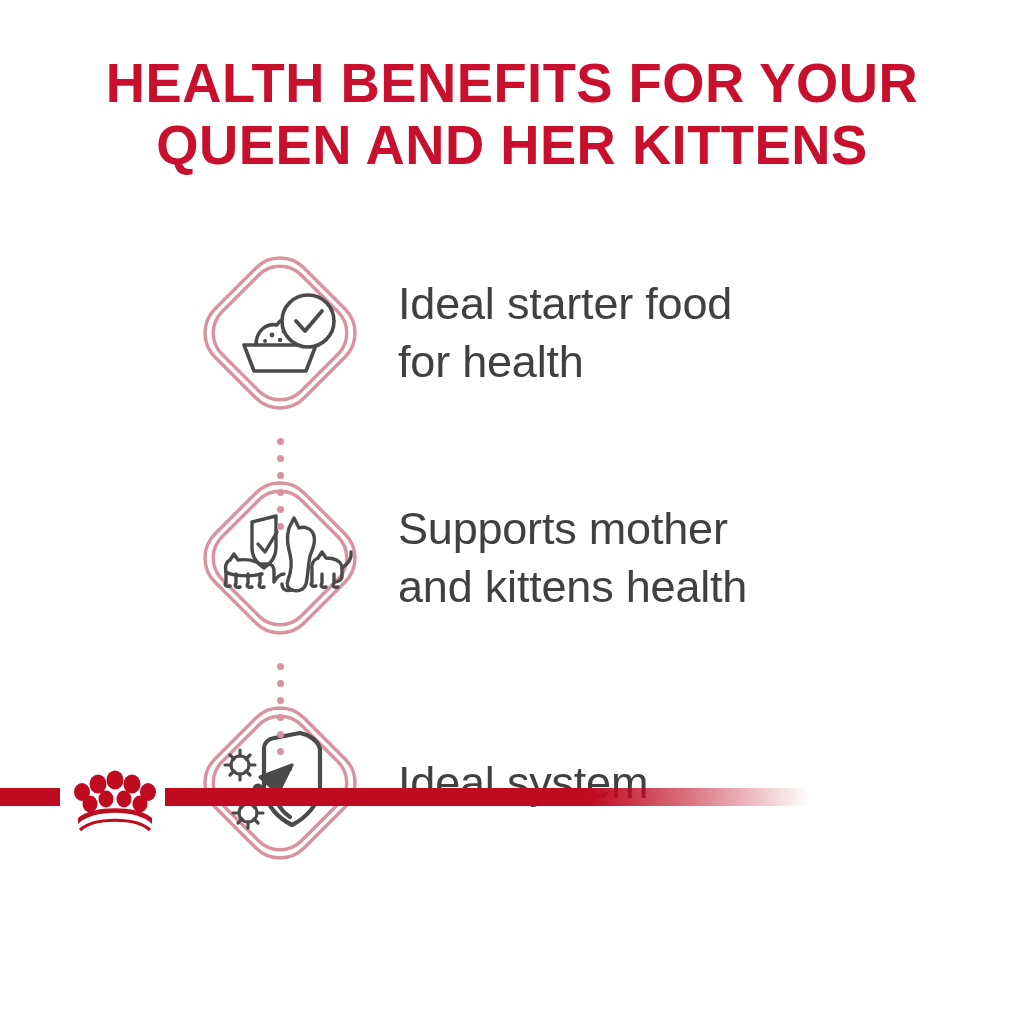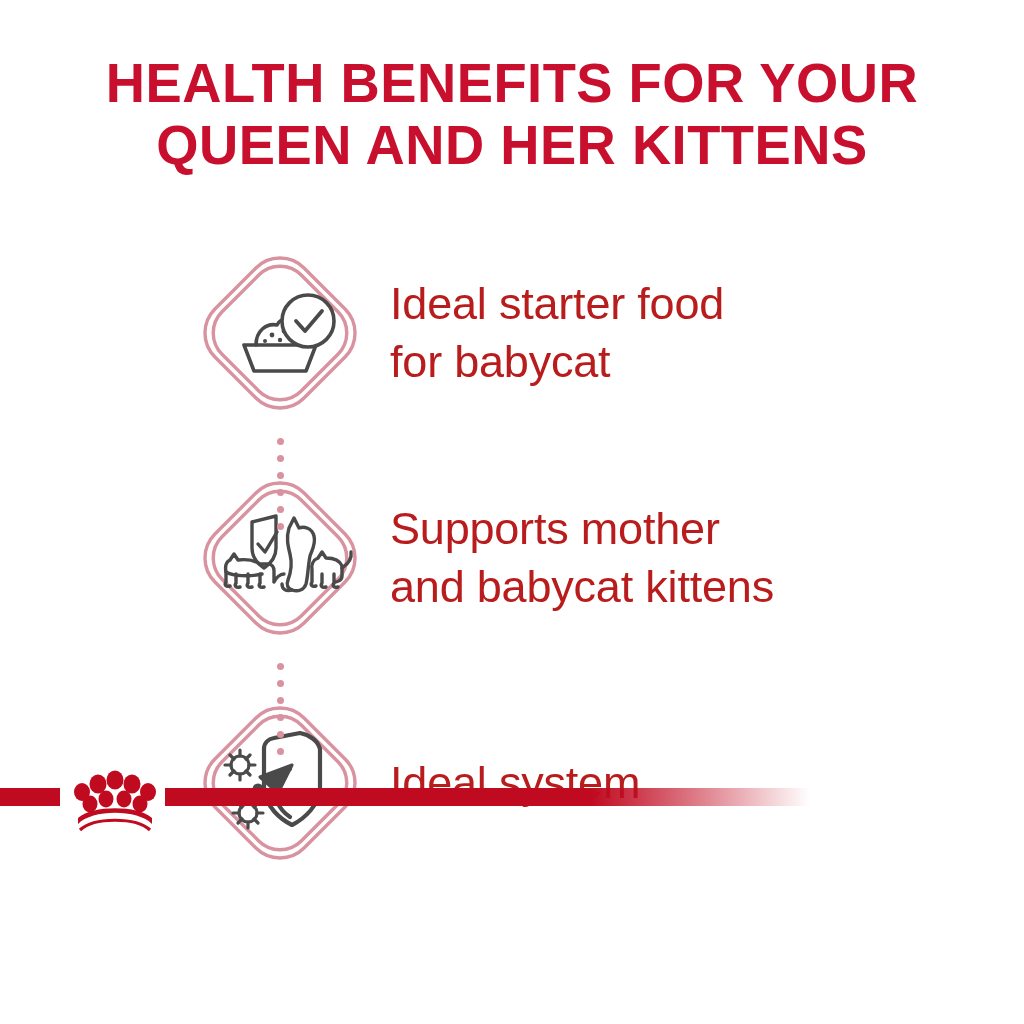--- a/index.html
+++ b/index.html
@@ -68,22 +68,22 @@
     display: flex;
     align-items: center;
     justify-content: center;
   }
   .icon-svg {
     display: block;
   }
 
   .benefit-text {
     flex: 1 1 auto;
-    margin-left: 10px;
-    color: #b91c1c;
+    margin-left: 18px;
+    color: #404040;
     font-family: "Liberation Sans", sans-serif;
     font-weight: normal;
     font-size: 45px;
     line-height: 58px;
     max-width: 520px;
     letter-spacing: -0.2px;
   }
 
   
   .connector {
@@ -165,21 +165,21 @@
             <circle cx="101" cy="93" r="2.4"></circle>
             <circle cx="88" cy="95" r="2.2"></circle>
             <circle cx="73" cy="96" r="2.0"></circle>
           </g>
           <circle cx="116" cy="76" r="26" fill="#FFFFFF" stroke="#4A4A4A" stroke-width="3.6"></circle>
           <path d="M104 76 L113 86 L130 66" fill="none" stroke="#4A4A4A" stroke-width="3.8" stroke-linecap="round" stroke-linejoin="round"></path>
         </svg>
       </div>
       <div class="benefit-text">
         <span>Ideal starter food</span><br>
-        <span>for babycat</span>
+        <span>for health</span>
       </div>
     </div>
 
     <div class="benefit-row">
       <div class="icon-wrap">
         <svg class="icon-svg" width="176" height="176" viewBox="0 0 176 176">
           <g fill="none" stroke="#D9929F" stroke-width="3.4" stroke-linejoin="round">
             <rect x="25" y="25" width="126" height="126" rx="34" ry="34" transform="rotate(45 88 88)"></rect>
             <rect x="32" y="32" width="112" height="112" rx="30" ry="30" transform="rotate(45 88 88)"></rect>
           </g>
@@ -217,21 +217,21 @@
                      M120 112 C118 115 120 117 124 116
                      M130 113 C128 116 130 118 134 117
                      M142 113 C140 116 142 118 146 117
                      M150 96 L150 106 C150 110 146 112 143 112"></path>
             <path d="M150 98 C156 94 160 88 159 82"></path>
           </g>
         </svg>
       </div>
       <div class="benefit-text">
         <span>Supports mother</span><br>
-        <span>and babycat kittens</span>
+        <span>and kittens health</span>
       </div>
     </div>
 
     <div class="benefit-row">
       <div class="icon-wrap">
         <svg class="icon-svg" width="176" height="176" viewBox="0 0 176 176">
           <g fill="none" stroke="#D9929F" stroke-width="3.4" stroke-linejoin="round">
             <rect x="25" y="25" width="126" height="126" rx="34" ry="34" transform="rotate(45 88 88)"></rect>
             <rect x="32" y="32" width="112" height="112" rx="30" ry="30" transform="rotate(45 88 88)"></rect>
           </g>

